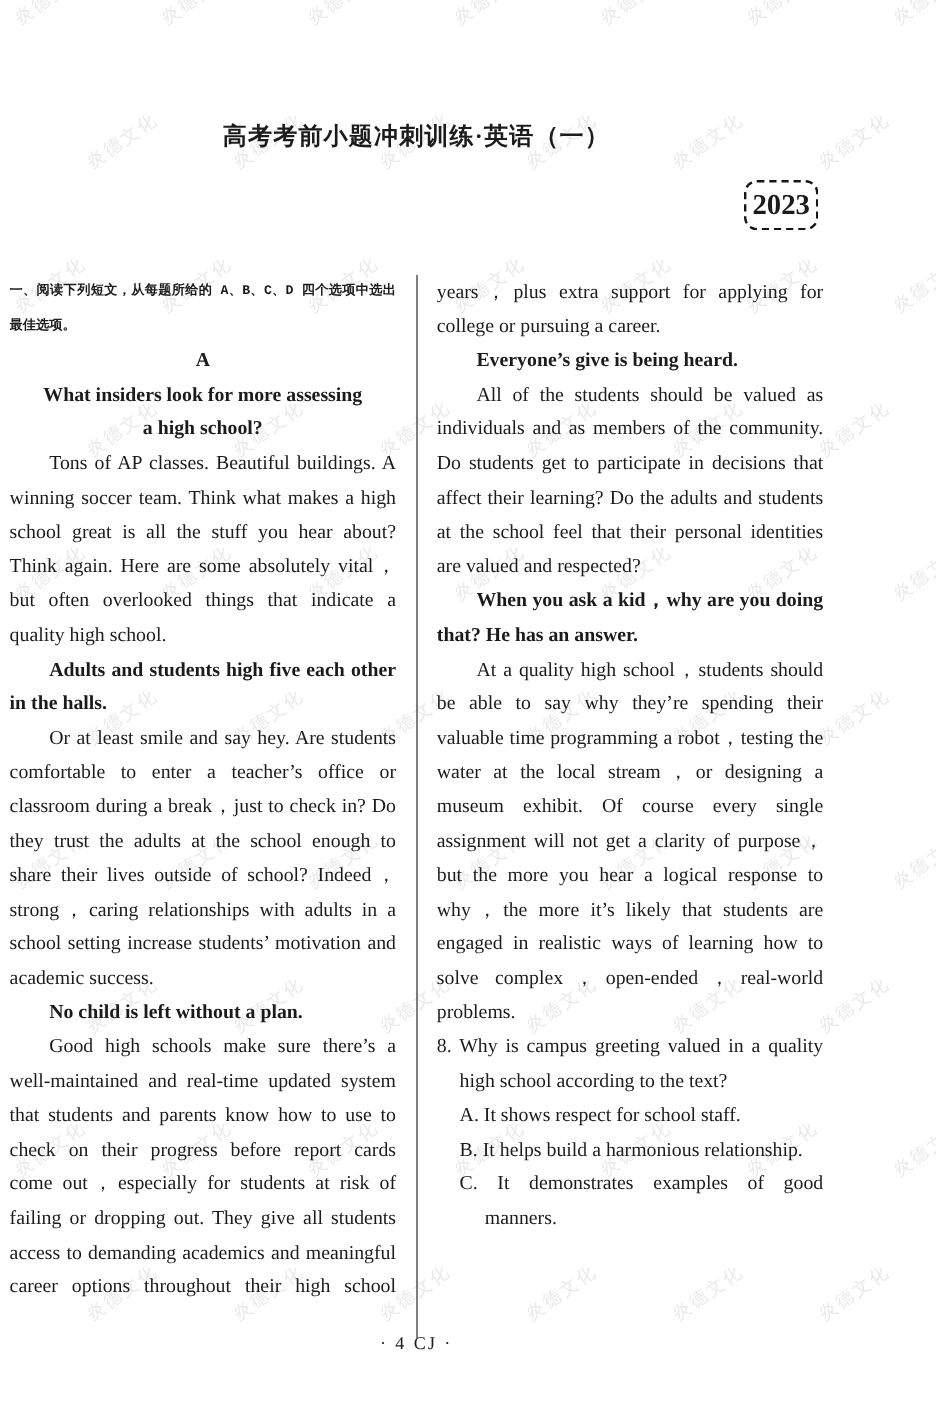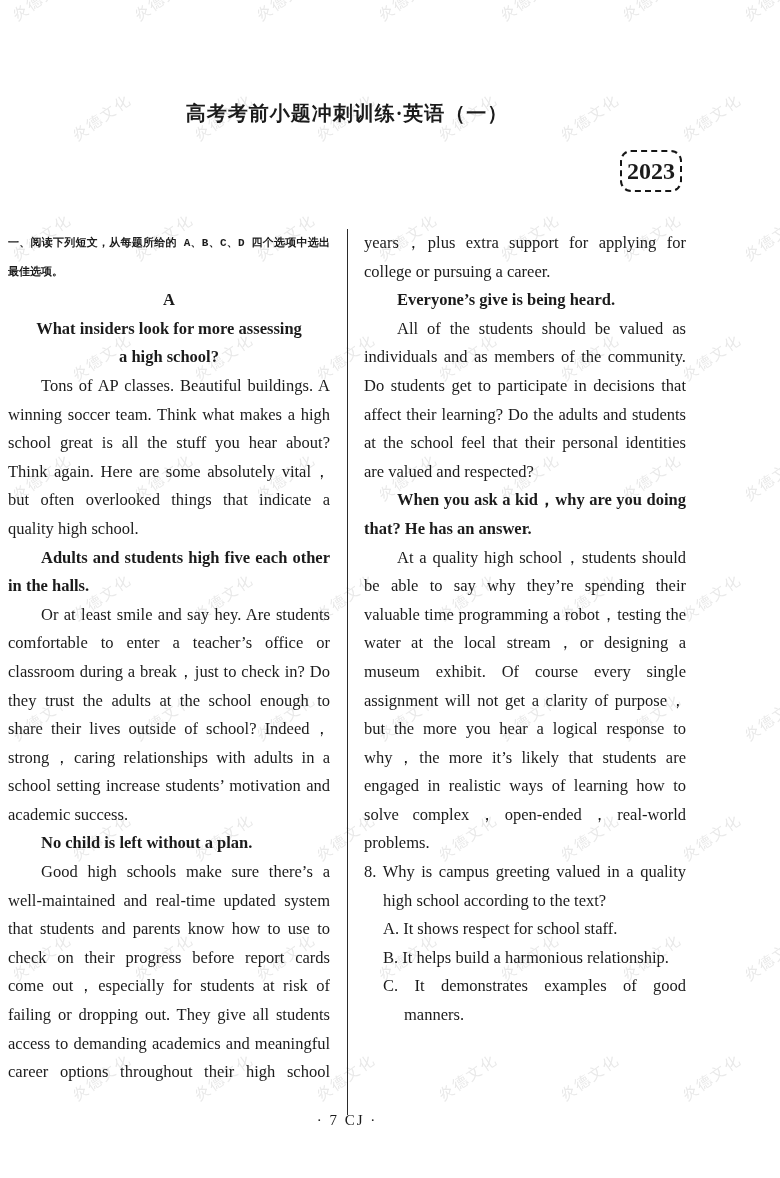--- a/index.html
+++ b/index.html
@@ -152,15 +152,15 @@
         <div class="blk-pb">When you ask a kid，why are you doing that? He has an answer.</div>
         <div class="blk-p">At a quality high school，students should be able to say why they’re spending their valuable time programming a robot，testing the water at the local stream，or designing a museum exhibit. Of course every single assignment will not get a clarity of purpose，but the more you hear a logical response to why，the more it’s likely that students are engaged in realistic ways of learning how to solve complex，open-ended，real-world problems.</div>
         <div>
           <div class="q-stem">8. Why is campus greeting valued in a quality high school according to the text?</div>
           <div class="q-option">A. It shows respect for school staff.</div>
           <div class="q-option">B. It helps build a harmonious relationship.</div>
           <div class="q-option">C. It demonstrates examples of good manners.</div>
         </div>
       </div>
 
-    <div class="page-footer">· 7 CJ ·</div>
+    <div class="page-footer">· 4 CJ ·</div>
   </div>
 </div>
 
 </body></html>

